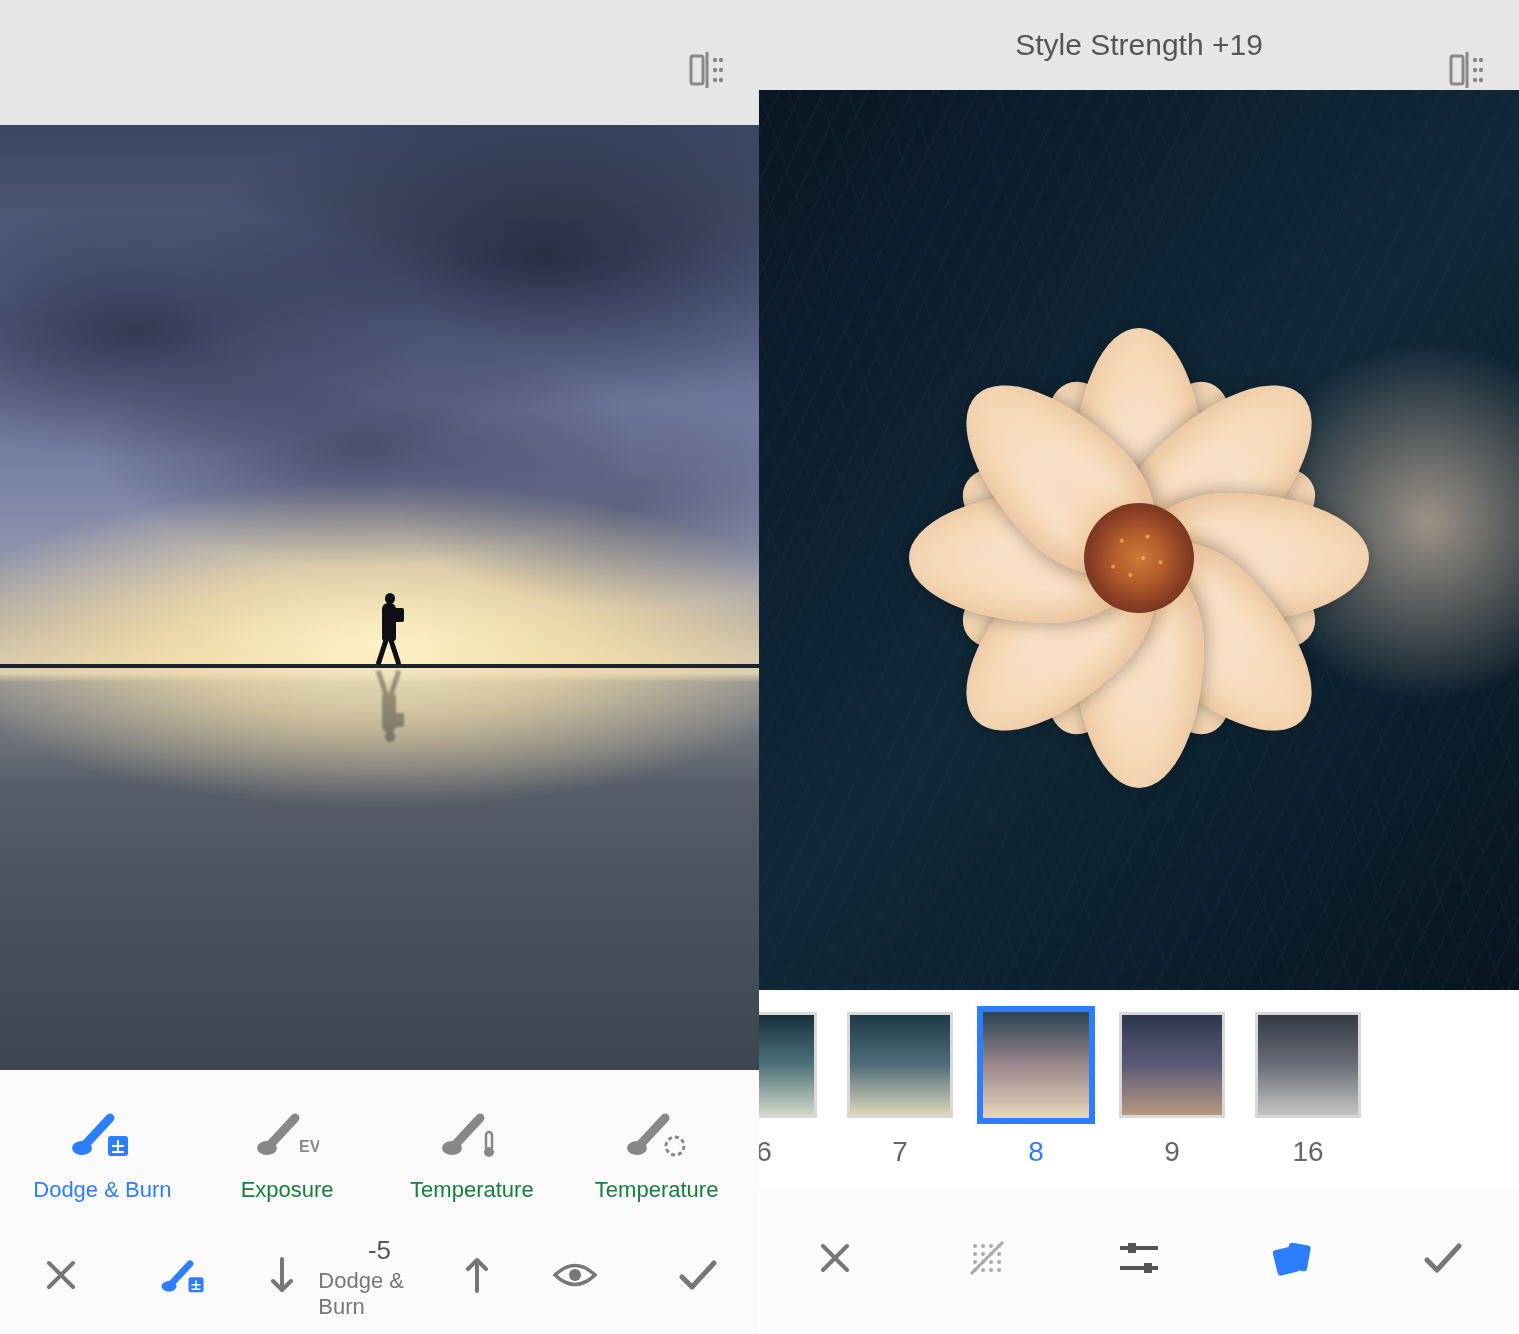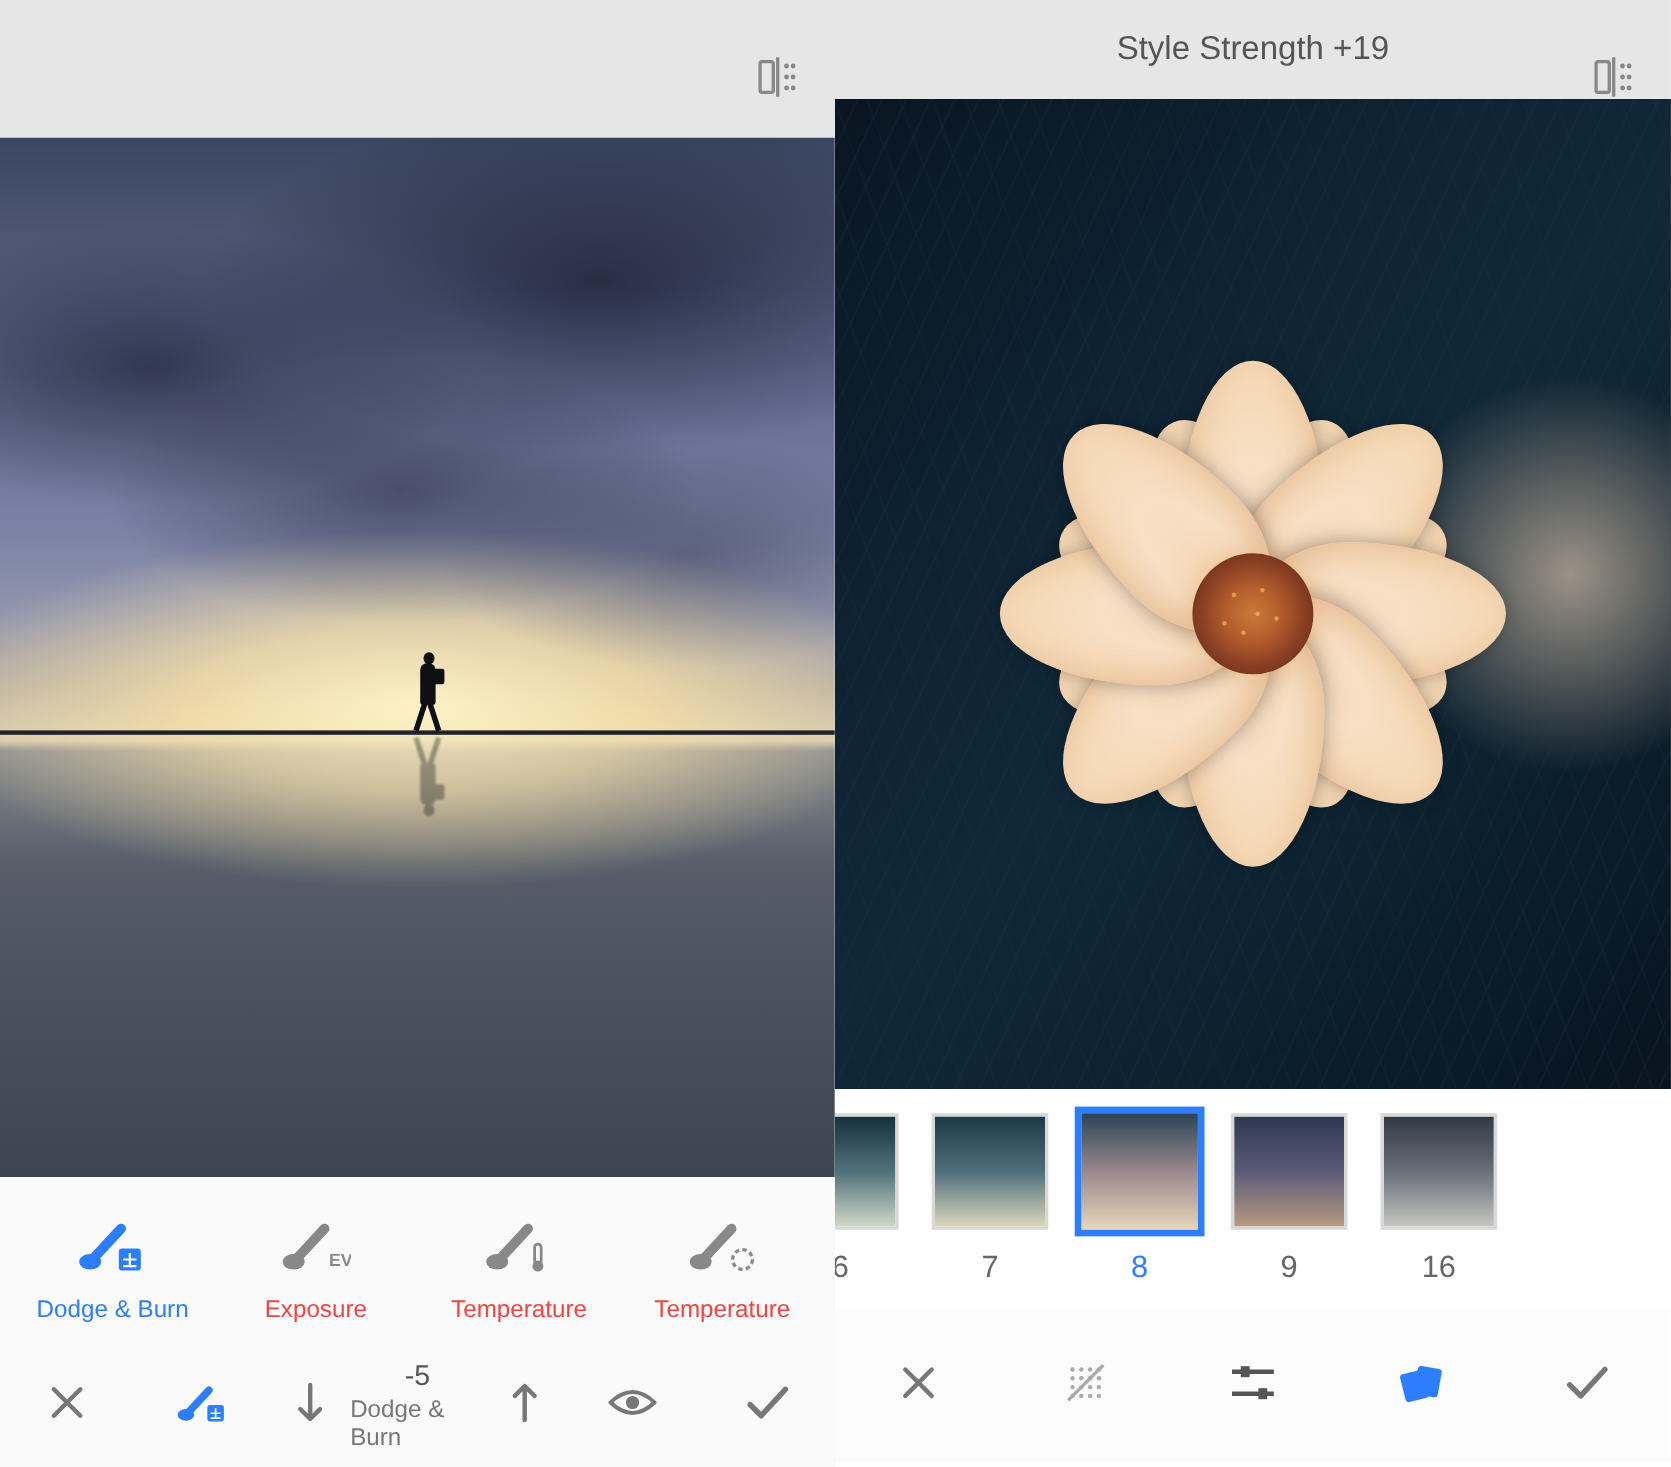--- a/index.html
+++ b/index.html
@@ -103,21 +103,21 @@
   .tool {
     flex:1;
     display:flex;
     flex-direction:column;
     align-items:center;
     gap:13px;
     cursor:pointer;
     justify-content:center;
   }
   .tool svg { width:64px; height:54px; }
-  .tool-label { font-size:22px; font-weight:400; color:#ef4444; }
+  .tool-label { font-size:22px; font-weight:400; color:#15803d; }
   .tool.active .tool-label { color:#2d7dff; }
 
   .left-bottombar {
     height:114px;
     background:#fafafa;
     display:flex;
     align-items:center;
   }
   .left-bottombar .cell {
     flex:1;

